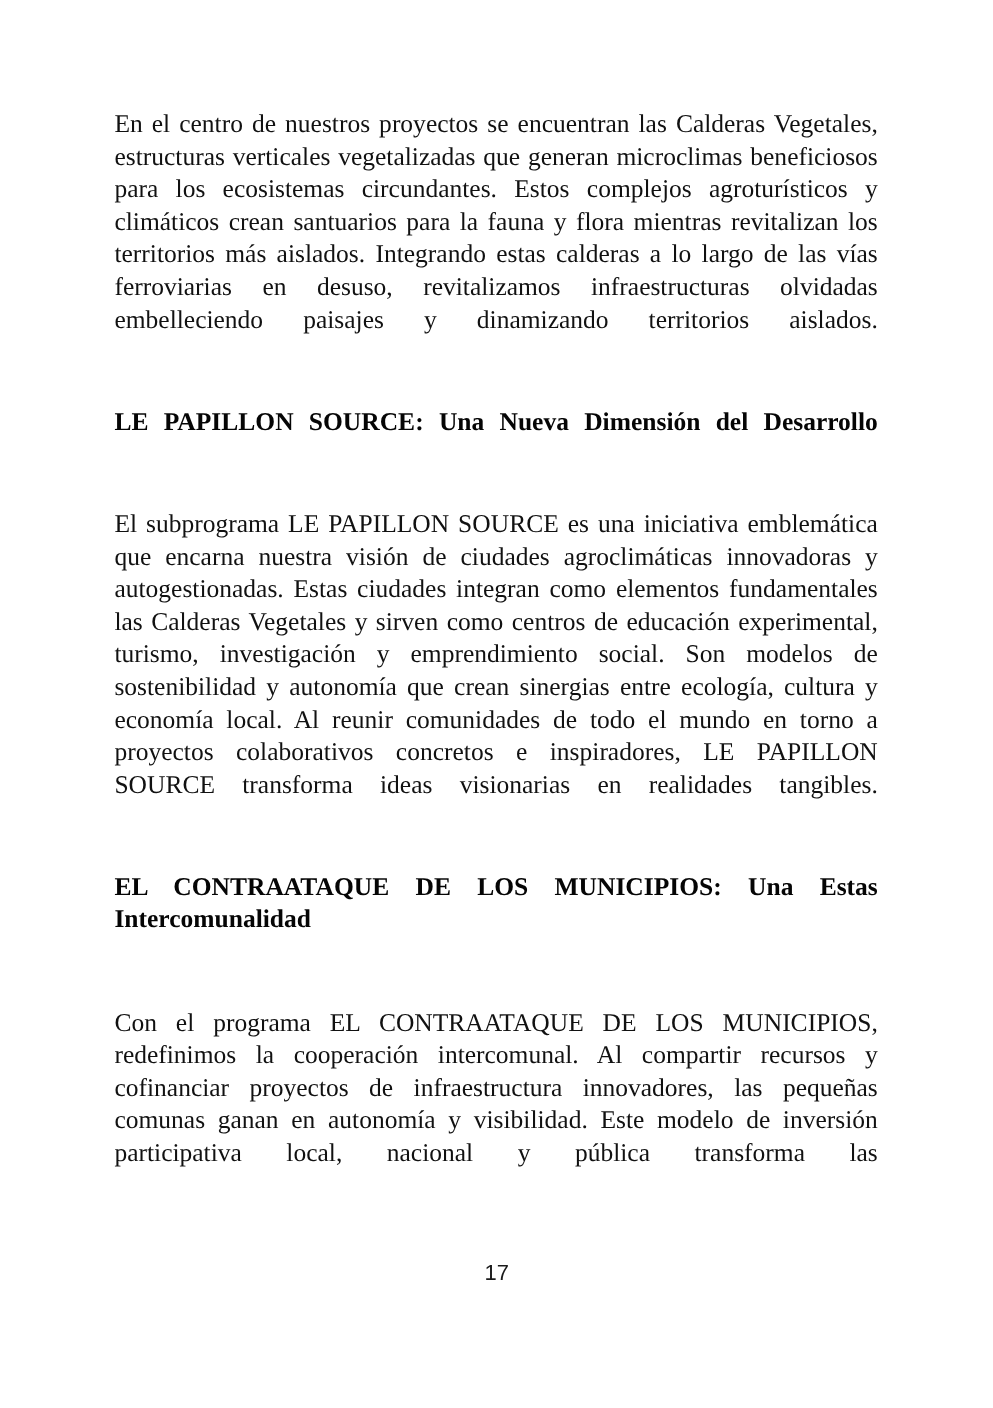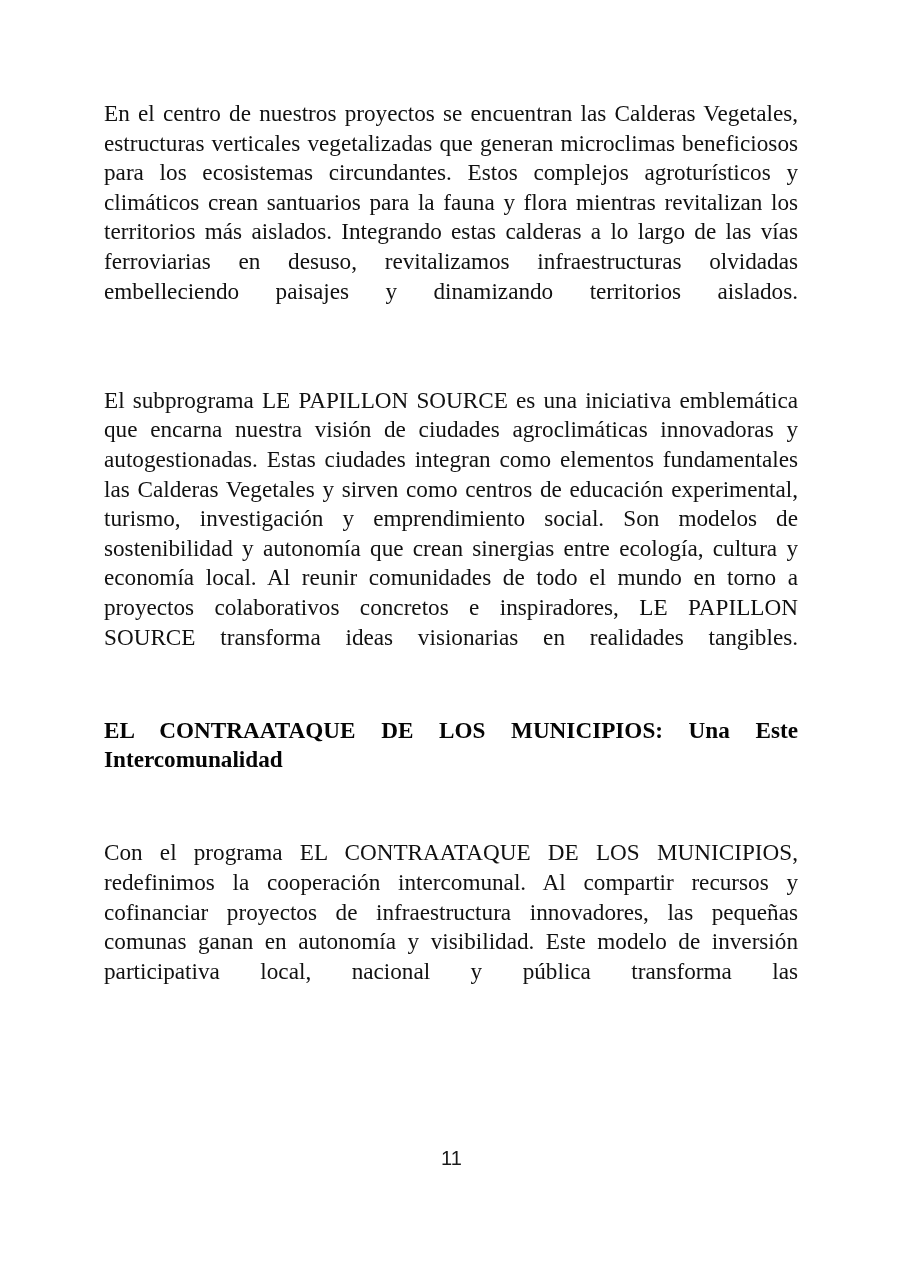--- a/index.html
+++ b/index.html
@@ -87,30 +87,31 @@
 <body>
 
 <div class="page">
 
   <div class="content">
 
     <p class="para">En el centro de nuestros proyectos se encuentran las Calderas Vegetales, estructuras verticales vegetalizadas que generan microclimas beneficiosos para los ecosistemas circundantes. Estos complejos agroturísticos y climáticos crean santuarios para la fauna y flora mientras revitalizan los territorios más aislados. Integrando estas calderas a lo largo de las vías ferroviarias en desuso, revitalizamos infraestructuras olvidadas embelleciendo paisajes y dinamizando territorios aislados.</p>
 
     <div class="spacer-before-heading"></div>
 
+    <h2 class="heading">LE PAPILLON SOURCE: Una Nueva Dimensión del Desarrollo</h2>
 
     <div class="spacer-after-heading"></div>
 
     <p class="para">El subprograma LE PAPILLON SOURCE es una iniciativa emblemática que encarna nuestra visión de ciudades agroclimáticas innovadoras y autogestionadas. Estas ciudades integran como elementos fundamentales las Calderas Vegetales y sirven como centros de educación experimental, turismo, investigación y emprendimiento social. Son modelos de sostenibilidad y autonomía que crean sinergias entre ecología, cultura y economía local. Al reunir comunidades de todo el mundo en torno a proyectos colaborativos concretos e inspiradores, LE PAPILLON SOURCE transforma ideas visionarias en realidades tangibles.</p>
 
     <div class="spacer-before-heading"></div>
 
-    <h2 class="heading">EL CONTRAATAQUE DE LOS MUNICIPIOS: Una Este Intercomunalidad</h2>
+    <h2 class="heading">EL CONTRAATAQUE DE LOS MUNICIPIOS: Una Estas Intercomunalidad</h2>
 
     <div class="spacer-after-heading"></div>
 
     <p class="para">Con el programa EL CONTRAATAQUE DE LOS MUNICIPIOS, redefinimos la cooperación intercomunal. Al compartir recursos y cofinanciar proyectos de infraestructura innovadores, las pequeñas comunas ganan en autonomía y visibilidad. Este modelo de inversión participativa local, nacional y pública transforma las</p>
 
   </div>
 
-  <div class="page-number">11</div>
+  <div class="page-number">17</div>
 
 </div>
 
 </body></html>

